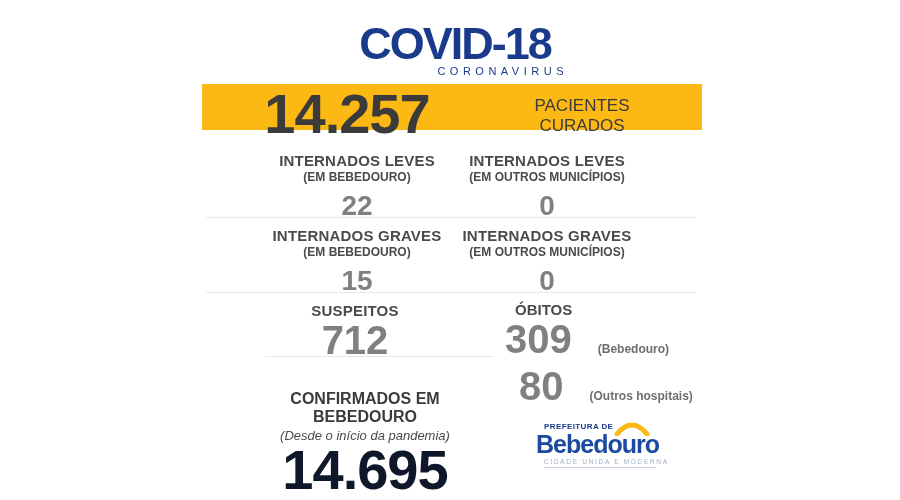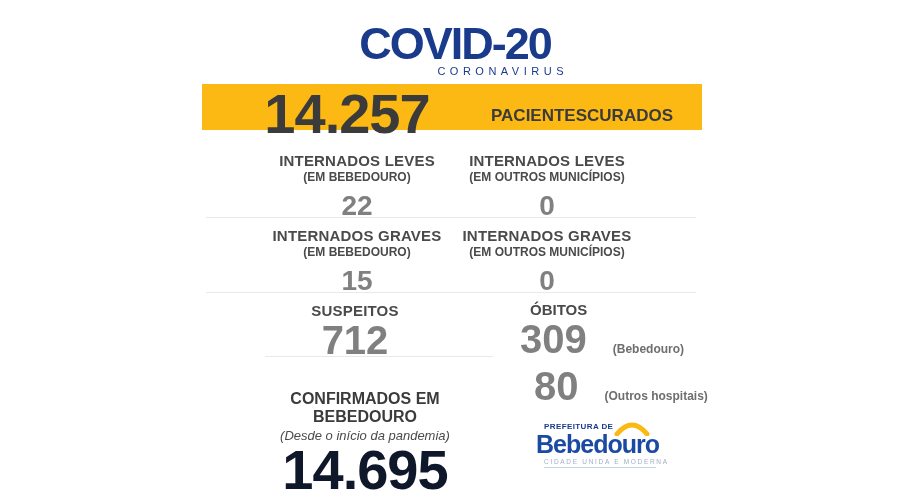--- a/index.html
+++ b/index.html
@@ -21,43 +21,43 @@
   }
 
   
   .banner { position:absolute; left:202px; top:84px; width:500px; height:46px; background:#FCB813; }
   .banner-value {
     position:absolute; left:0; top:0; width:290px; height:63px; line-height:60px;
     text-align:center; font-size:56px; font-weight:800; letter-spacing:-1px; color:#3B3B3B;
   }
   .banner-label {
     position:absolute; left:290px; top:0; width:180px; height:63px;
-    display:flex; flex-direction:row; justify-content:center; align-items:center;
-    font-size:17px; font-weight:700; color:#3B3B3B; line-height:20px; text-align:center;
+    display:flex; flex-direction:column; justify-content:center; align-items:center;
+    font-size:17px; font-weight:400; color:#3B3B3B; line-height:20px; text-align:center;
   }
 
   
   .stat-row { position:absolute; left:202px; width:500px; padding:0 60px; display:flex; }
   .stat-row.r1 { top:152px; }
   .stat-row.r2 { top:227px; }
   .stat-cell { flex:1; text-align:center; }
   .stat-title { font-size:15px; font-weight:700; color:#4A4A4A; letter-spacing:0.2px; }
   .stat-sub   { font-size:12px; font-weight:700; color:#4A4A4A; margin-top:1px; }
   .stat-value { font-size:28px; font-weight:800; color:#808080; line-height:40px; margin-top:2px; }
 
   .divider { position:absolute; height:1px; background:#E9E9E9; }
   .d1 { left:206px; top:217px; width:490px; }
   .d2 { left:206px; top:292px; width:490px; }
   .d3 { left:265px; top:356px; width:228px; }
 
   
   .suspeitos { position:absolute; left:230px; top:302px; width:250px; text-align:center; }
   .suspeitos .stat-value { margin-top:0; line-height:42px; font-size:40px; }
 
-  .obitos { position:absolute; left:520px; top:301px; width:190px; }
+  .obitos { position:absolute; left:505px; top:301px; width:190px; }
   .obitos-title { font-size:15px; font-weight:700; color:#4A4A4A; margin-left:10px; }
   .obitos-item { display:flex; align-items:baseline; gap:26px; }
   .obitos-item .big { font-size:40px; font-weight:800; color:#808080; line-height:42px; }
   .obitos-item .note { font-size:12px; font-weight:700; color:#6E6E6E; }
   .obitos-item.second { margin-top:5px; margin-left:14px; }
 
   
   .confirmados { position:absolute; left:240px; top:390px; width:250px; text-align:center; }
   .conf-title { font-size:16px; font-weight:700; color:#3B3B3B; }
   .conf-sub   { font-size:13px; font-style:italic; color:#4A4A4A; margin-top:2px; }
@@ -71,21 +71,21 @@
   .logo-arc { position:absolute; left:78px; top:-9px; }
   .logo-tagline { font-size:6.5px; letter-spacing:1.7px; color:#9FAFC6; margin-top:1px; margin-left:8px; white-space:nowrap; }
   .logo-rule { height:1px; background:#C7D2E4; margin-top:2px; margin-left:8px; width:112px; }
 </style>
 </head>
 <body>
 
 <div class="canvas">
 
   <div class="hdr">
-    <div class="hdr-title">COVID-20</div>
+    <div class="hdr-title">COVID-18</div>
     <div class="hdr-sub">CORONAVIRUS</div>
   </div>
 
   <div class="banner">
     <div class="banner-value">14.257</div>
     <div class="banner-label">
       <span>PACIENTES</span>
       <span>CURADOS</span>
     </div>
   </div>

